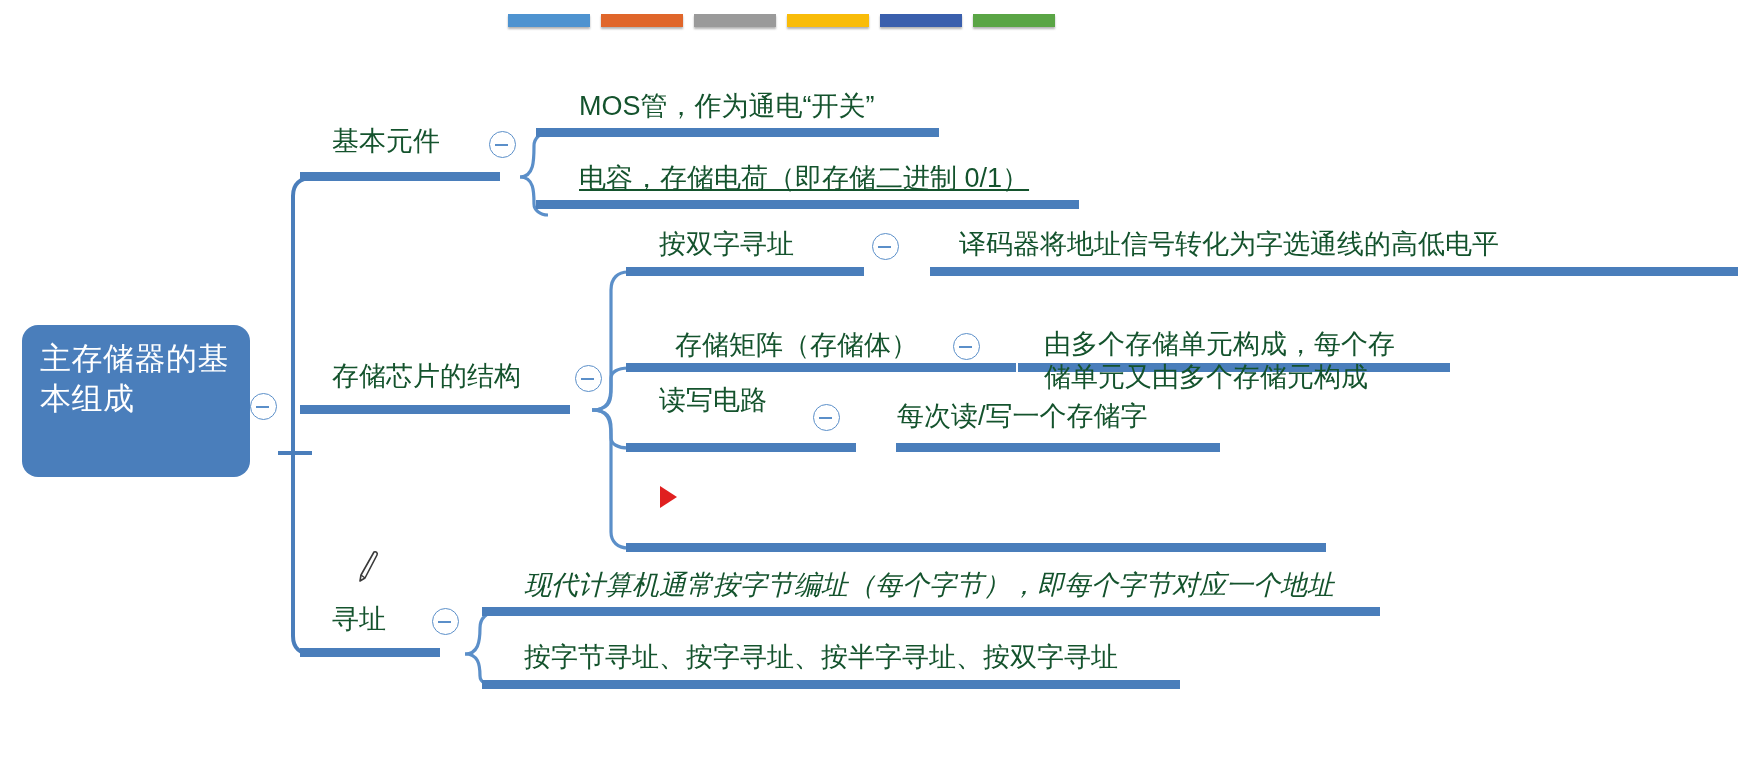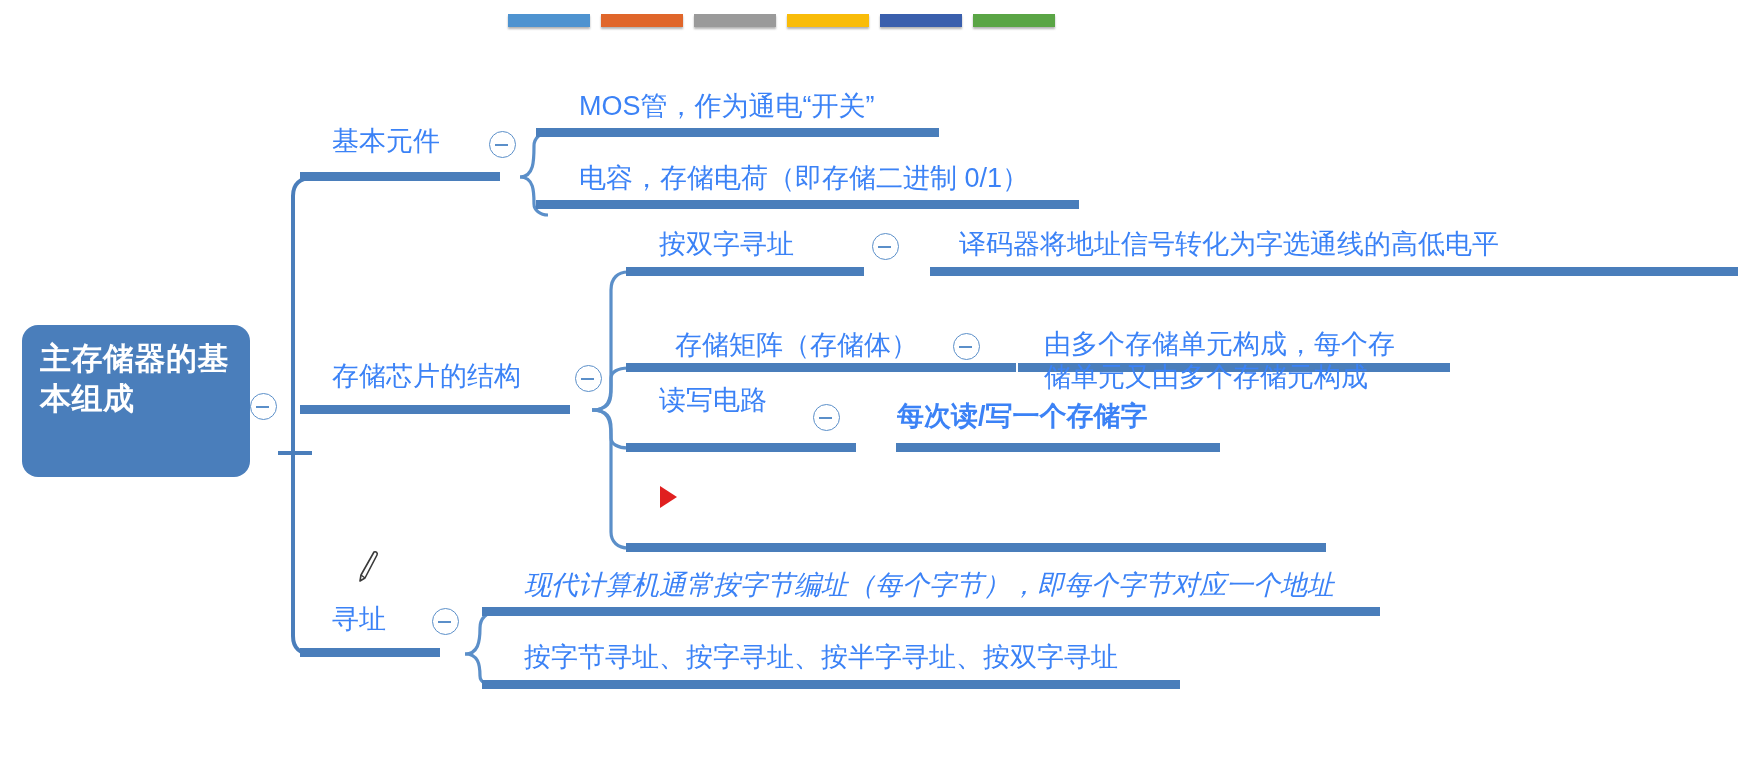--- a/index.html
+++ b/index.html
@@ -47,35 +47,35 @@
   .root-node {
     position: absolute;
     left: 22px;
     top: 325px;
     width: 228px;
     height: 152px;
     border-radius: 16px;
     background: #4a7ebb;
     color: #ffffff;
     font-size: 31px;
-    font-weight: bold;
+    font-weight: normal;
     line-height: 1.30;
     padding: 14px 18px;
     box-sizing: border-box;
     display: block;
     letter-spacing: 0.5px;
   }
 
   
   .label {
     position: absolute;
     white-space: nowrap;
     font-size: 27px;
     line-height: 1.22;
-    color: #3b82f6;
+    color: #14532d;
   }
   .label.wrap {
     white-space: pre;
   }
 
   
   .toggle {
     position: absolute;
     width: 27px;
     height: 27px;
@@ -167,37 +167,37 @@
     <div class="swatch" style="background:#5aa545"></div>
   </div>
 
   <div class="root-node">主存储器的基本组成</div>
   <div class="toggle" style="left:250px; top:393px;"></div>
 
   <div class="label" style="left:332px; top:125px;">基本元件</div>
   <div class="toggle" style="left:489px; top:131px;"></div>
 
   <div class="label" style="left:579px; top:90px;">MOS管，作为通电“开关”</div>
-  <div class="label" style="left:579px; top:162px;">电容，存储电荷（即存储二进制 0/1）</div>
+  <div class="label" style="left:579px; top:162px;text-decoration:underline;">电容，存储电荷（即存储二进制 0/1）</div>
 
   <div class="label" style="left:332px; top:360px;">存储芯片的结构</div>
   <div class="toggle" style="left:575px; top:365px;"></div>
 
   <div class="label" style="left:659px; top:228px;">按双字寻址</div>
   <div class="toggle" style="left:872px; top:233px;"></div>
   <div class="label" style="left:959px; top:228px;text-align:center;">译码器将地址信号转化为字选通线的高低电平</div>
 
   <div class="label" style="left:675px; top:329px;">存储矩阵（存储体）</div>
   <div class="toggle" style="left:953px; top:333px;"></div>
   <div class="label wrap" style="left:1044px; top:304px;margin-top:24px;">由多个存储单元构成，每个存
 储单元又由多个存储元构成</div>
 
   <div class="label" style="left:659px; top:384px;">读写电路</div>
   <div class="toggle" style="left:813px; top:404px;"></div>
-  <div class="label" style="left:897px; top:400px;font-weight:bold;">每次读/写一个存储字</div>
+  <div class="label" style="left:897px; top:400px;">每次读/写一个存储字</div>
 
   <div class="flag" style="left:660px; top:486px;"></div>
 
   <div class="label" style="left:332px; top:603px;">寻址</div>
   <div class="toggle" style="left:432px; top:608px;"></div>
 
   <div class="label" style="left:524px; top:569px;font-style:italic;">现代计算机通常按字节编址（每个字节），即每个字节对应一个地址</div>
   <div class="label" style="left:524px; top:641px;">按字节寻址、按字寻址、按半字寻址、按双字寻址</div>
 
   <svg class="pencil" viewBox="0 0 30 34" xmlns="http://www.w3.org/2000/svg">

